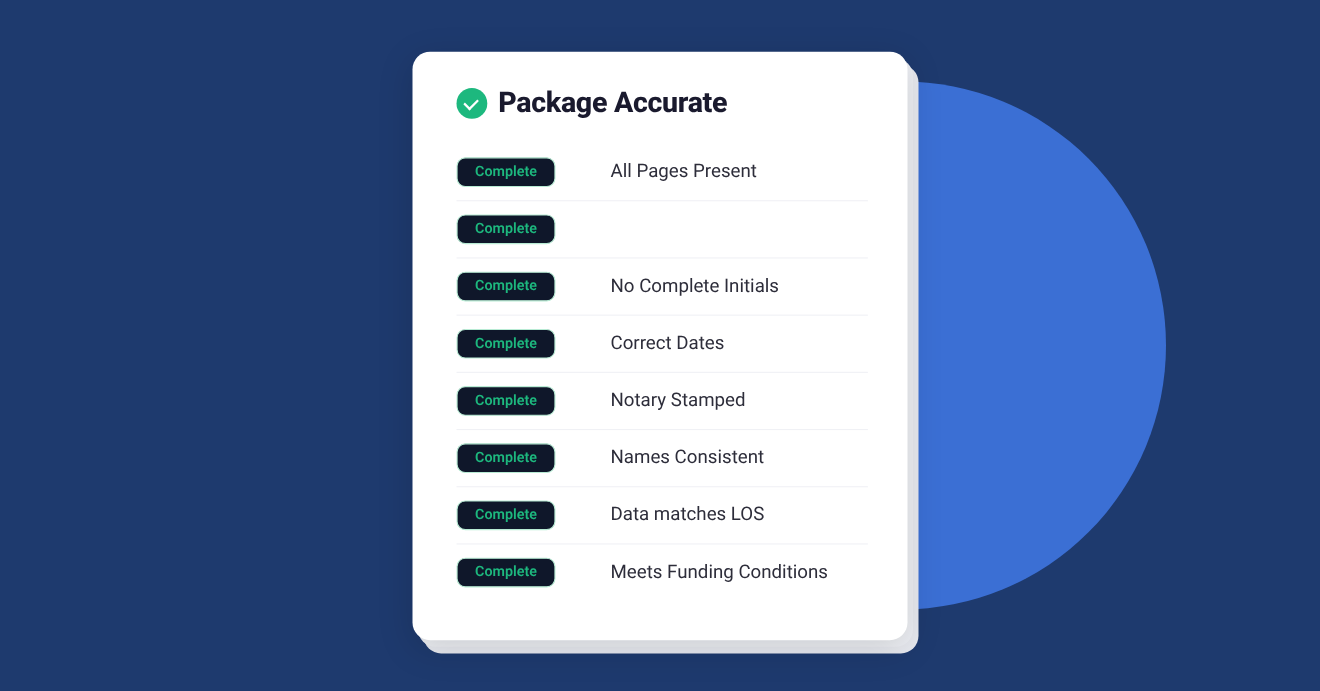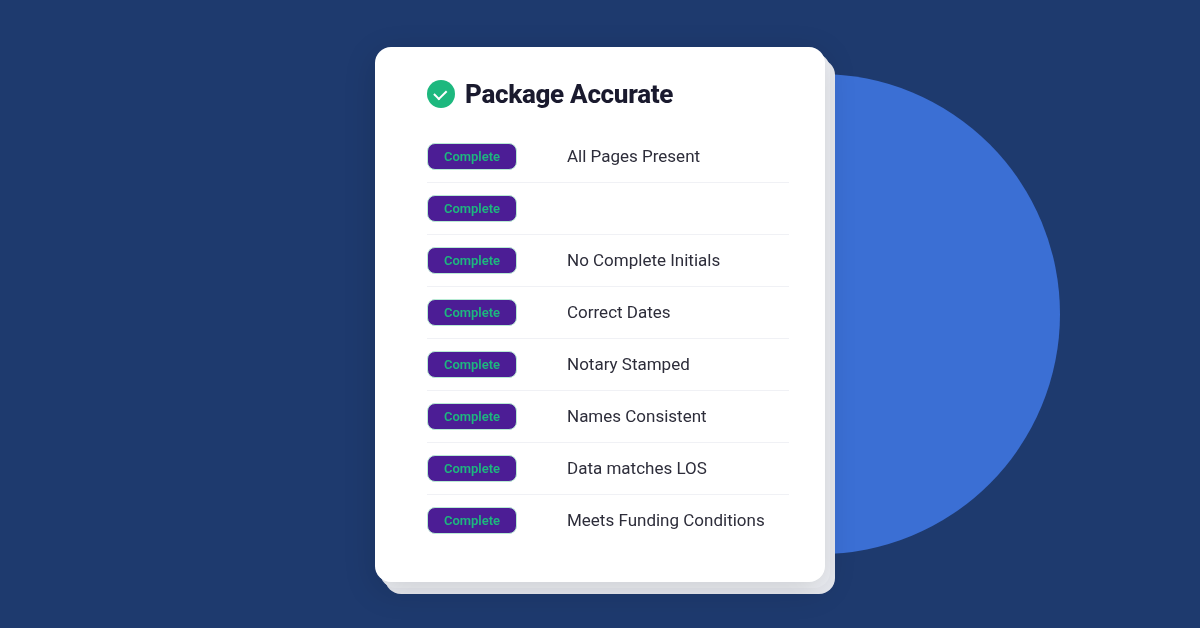--- a/index.html
+++ b/index.html
@@ -54,21 +54,21 @@
       right: -5px;
       bottom: -6px;
       background: #eef0f5;
       border-radius: 16px;
     }
 
     .card-main {
       position: relative;
       background: #ffffff;
       border-radius: 16px;
-      padding: 32px 36px 36px 52px;
+      padding: 32px 36px 36px 40px;
       box-shadow: 0 8px 32px rgba(0,0,0,0.15);
     }
 
     .card-title {
       display: flex;
       align-items: center;
       gap: 10px;
       margin-bottom: 22px;
     }
 
@@ -112,21 +112,21 @@
       gap: 14px;
       padding: 12px 0;
       border-bottom: 1px solid #f0f1f5;
     }
 
     .checklist-item:last-child {
       border-bottom: none;
     }
 
     .badge {
-      background-color: #4c1d95;
+      background-color: #0f172a;
       color: #1db87e;
       font-size: 13px;
       font-weight: 600;
       padding: 5px 12px;
       border-radius: 8px;
       border: 1px solid #b8ebd4;
       min-width: 90px;
       text-align: center;
       flex-shrink: 0;
     }

